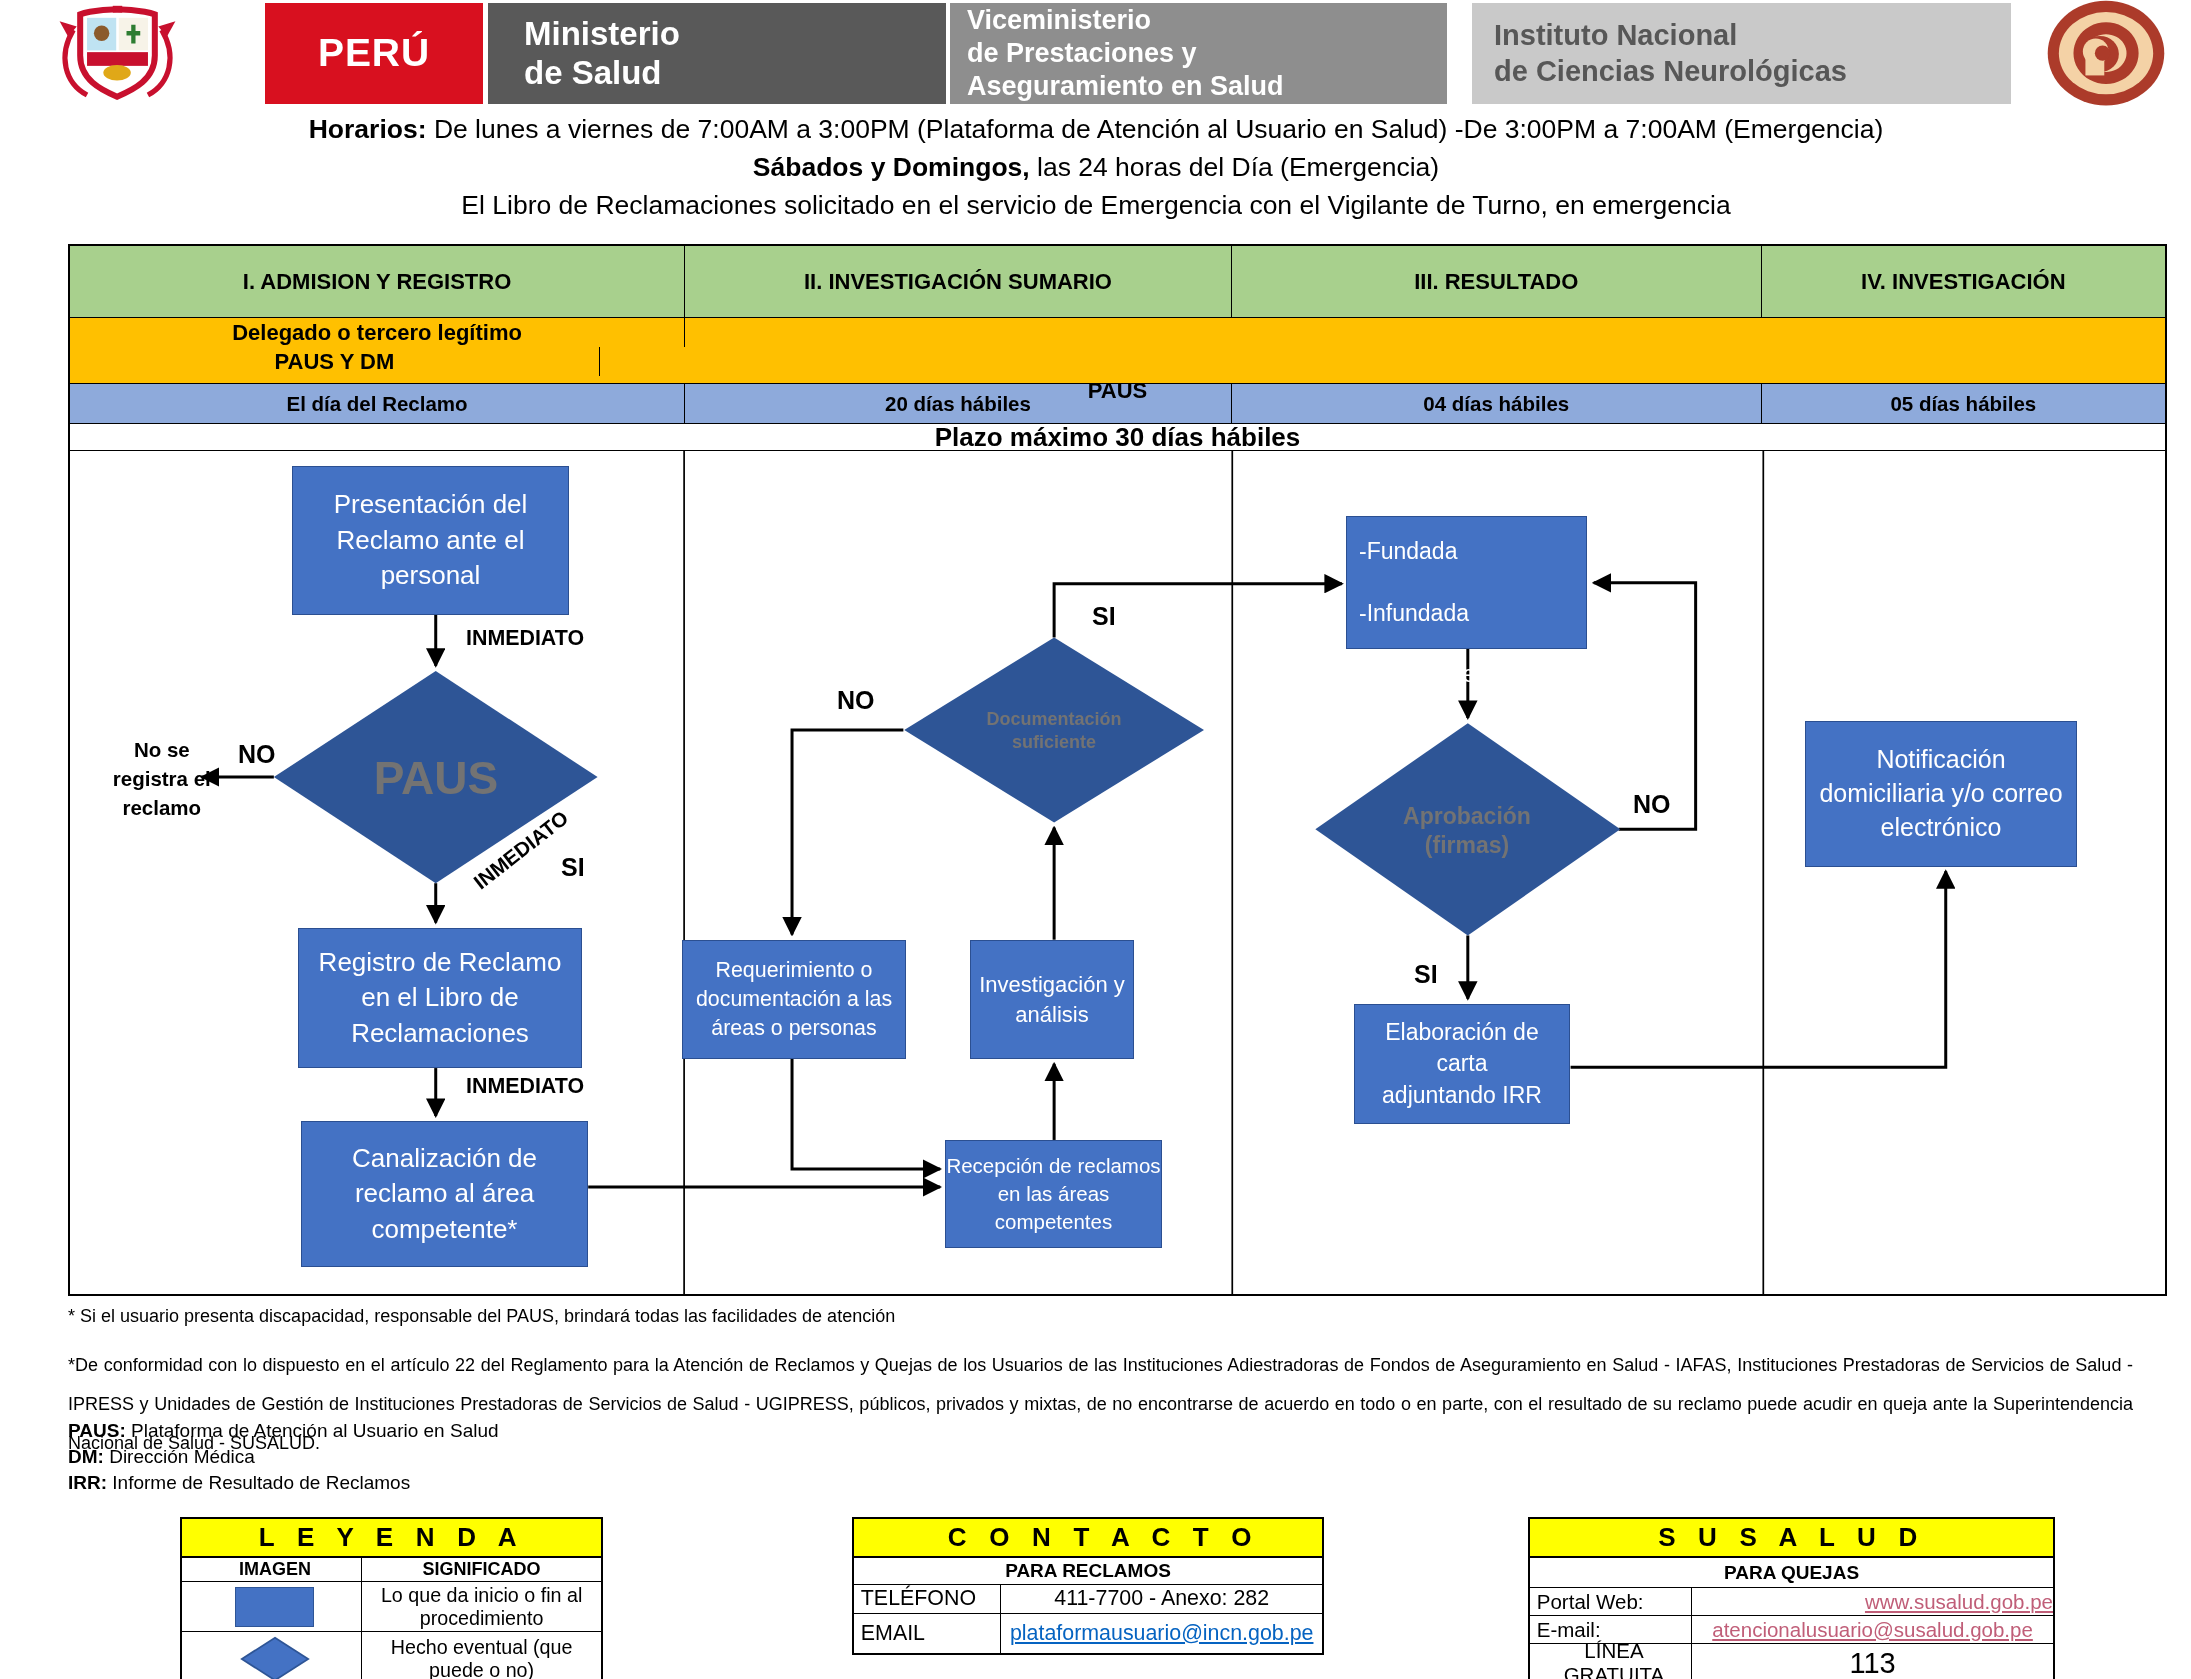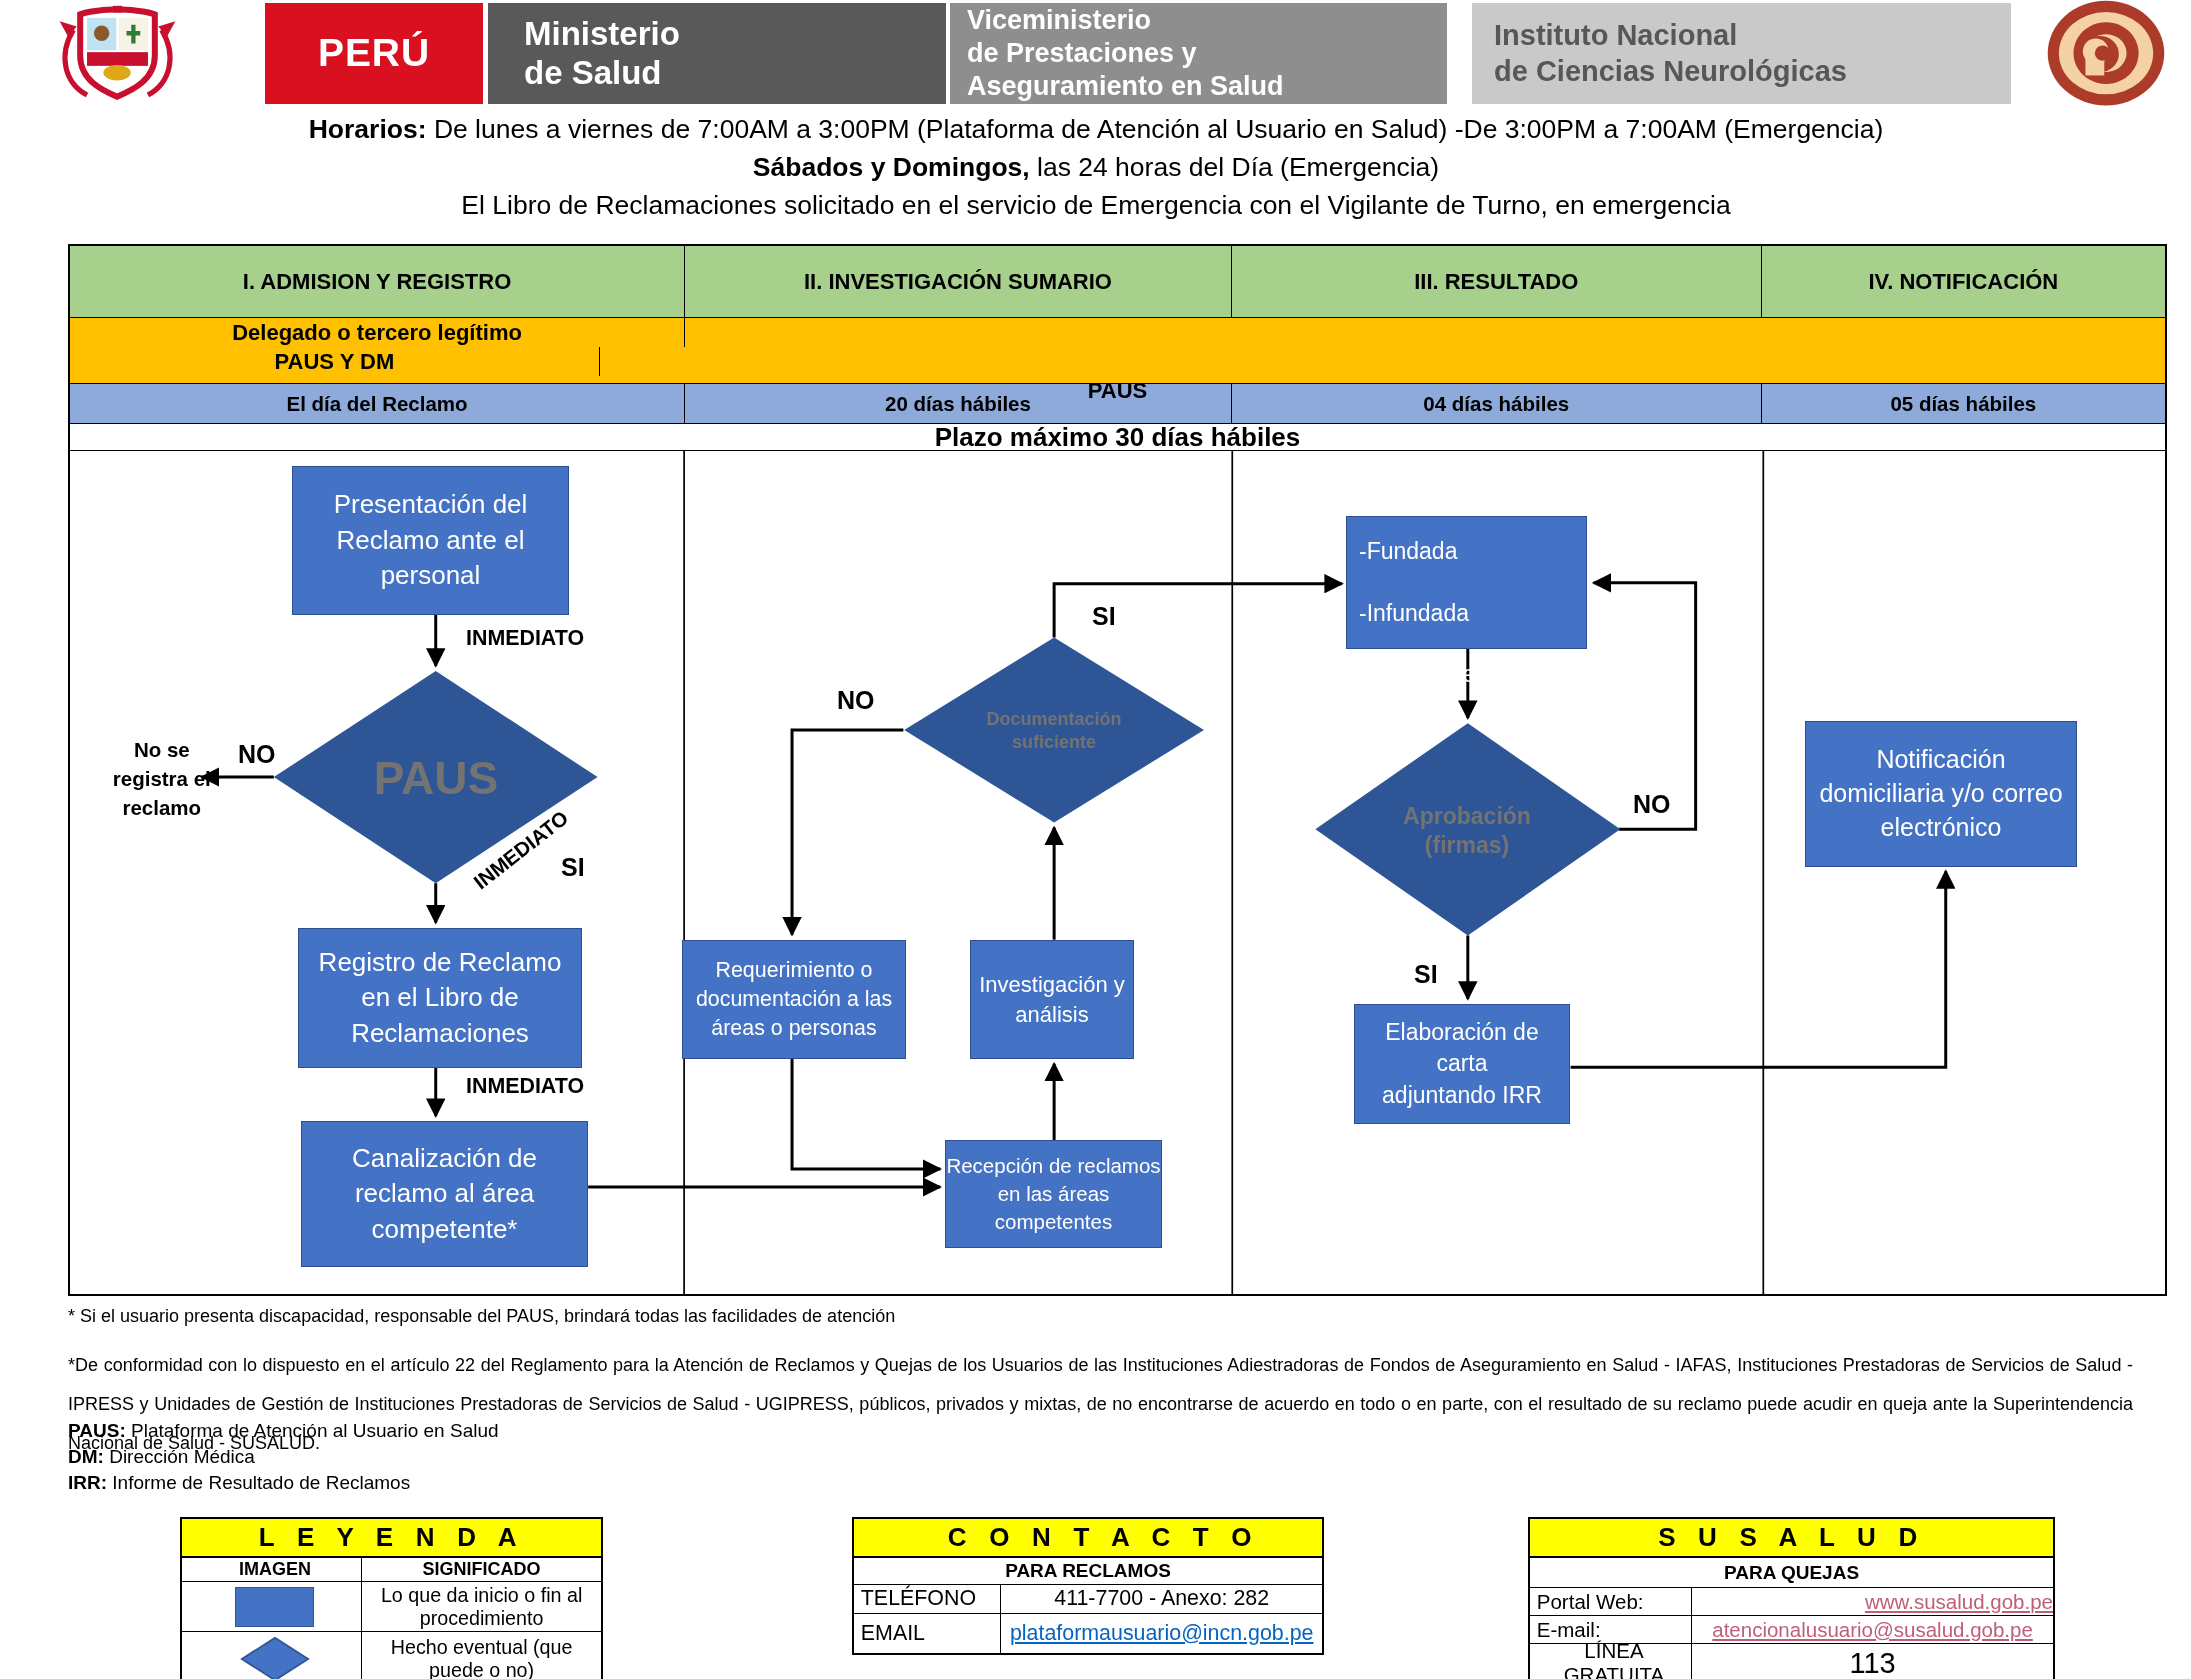--- a/index.html
+++ b/index.html
@@ -123,21 +123,21 @@
     <div><b>Horarios:</b><span> De lunes a viernes de 7:00AM a 3:00PM (Plataforma de Atención al Usuario en Salud) -De 3:00PM a 7:00AM (Emergencia)</span></div>
     <div><b>Sábados y Domingos,</b><span> las 24 horas del Día (Emergencia)</span></div>
     <div>El Libro de Reclamaciones solicitado en el servicio de Emergencia con el Vigilante de Turno, en emergencia</div>
   </div>
 
   <div id="ptable">
     <div class="prow" id="row-stage">
       <div class="pcell c1">I. ADMISION Y REGISTRO</div>
       <div class="pcell c2">II. INVESTIGACIÓN SUMARIO</div>
       <div class="pcell c3">III. RESULTADO</div>
-      <div class="pcell c4">IV. NOTIFICACIÓN</div>
+      <div class="pcell c4">IV. INVESTIGACIÓN</div>
     </div>
     <div class="prow" id="row-resp">
       <div class="pcell c1">Delegado o tercero legítimo</div>
       <div class="pcell c3">PAUS Y DM</div>
       <div class="pcell c4">PAUS</div>
     </div>
     <div class="prow" id="row-dur">
       <div class="pcell c1">El día del Reclamo</div>
       <div class="pcell c2">20 días hábiles</div>
       <div class="pcell c3">04 días hábiles</div>

